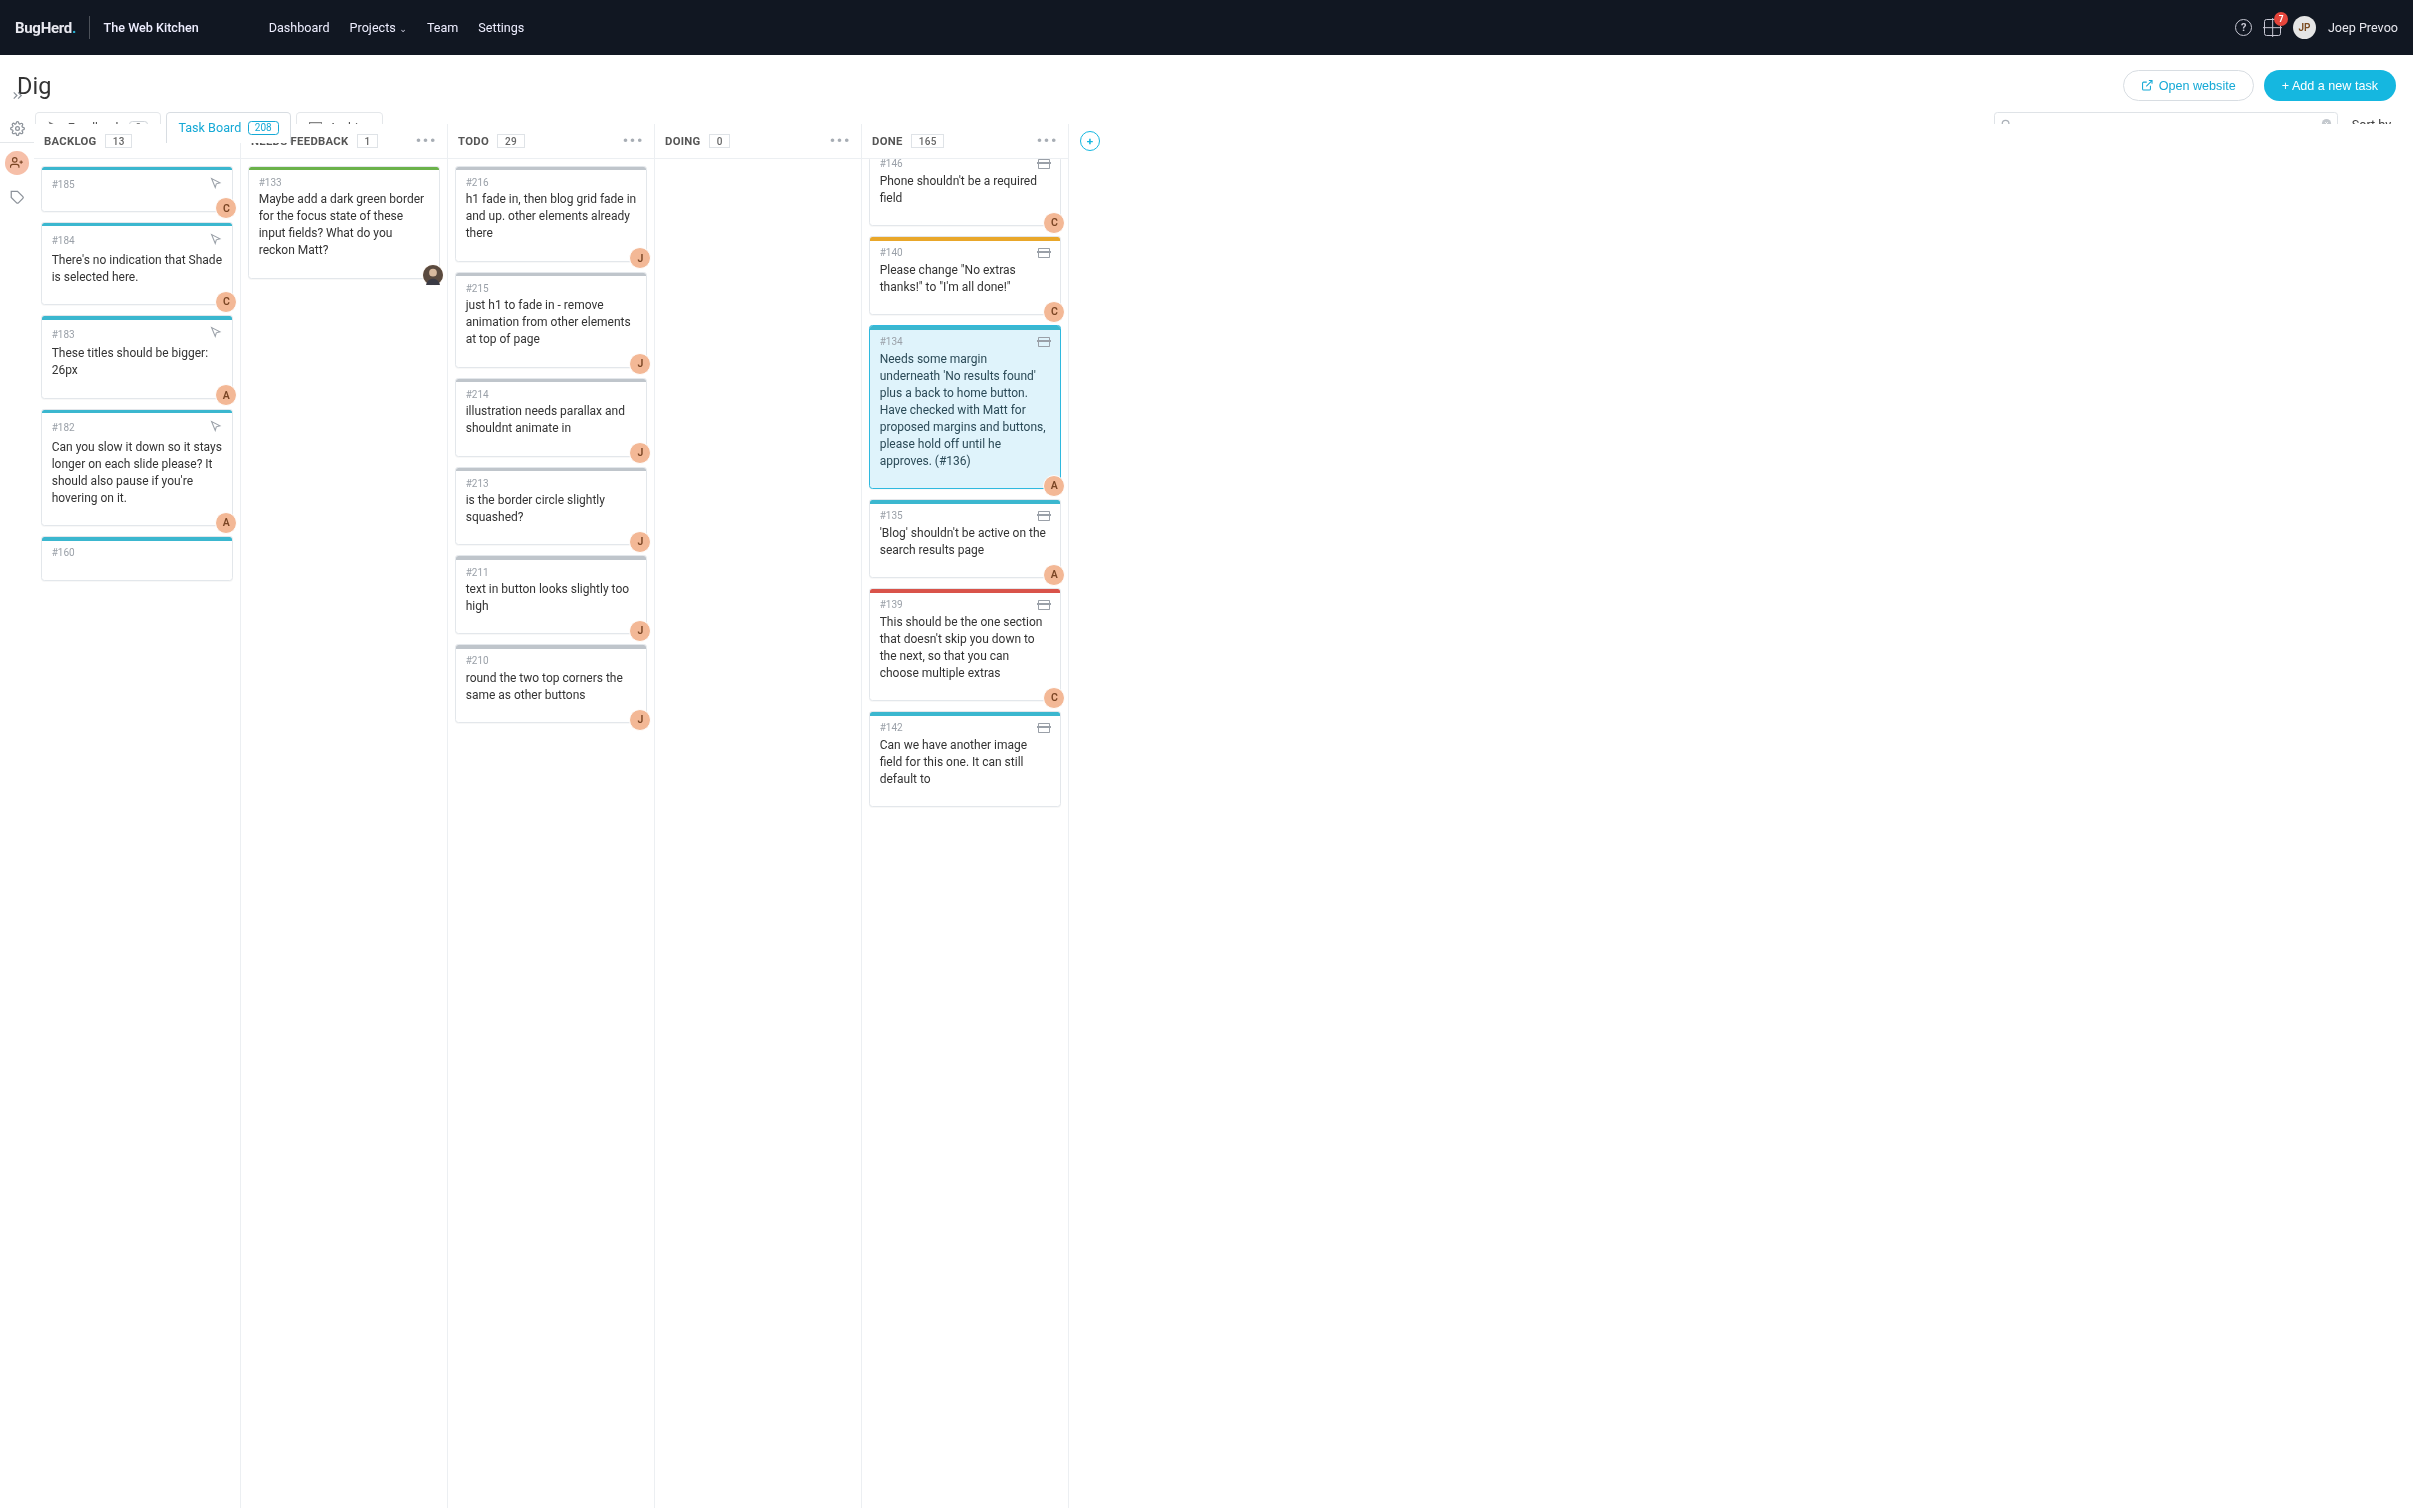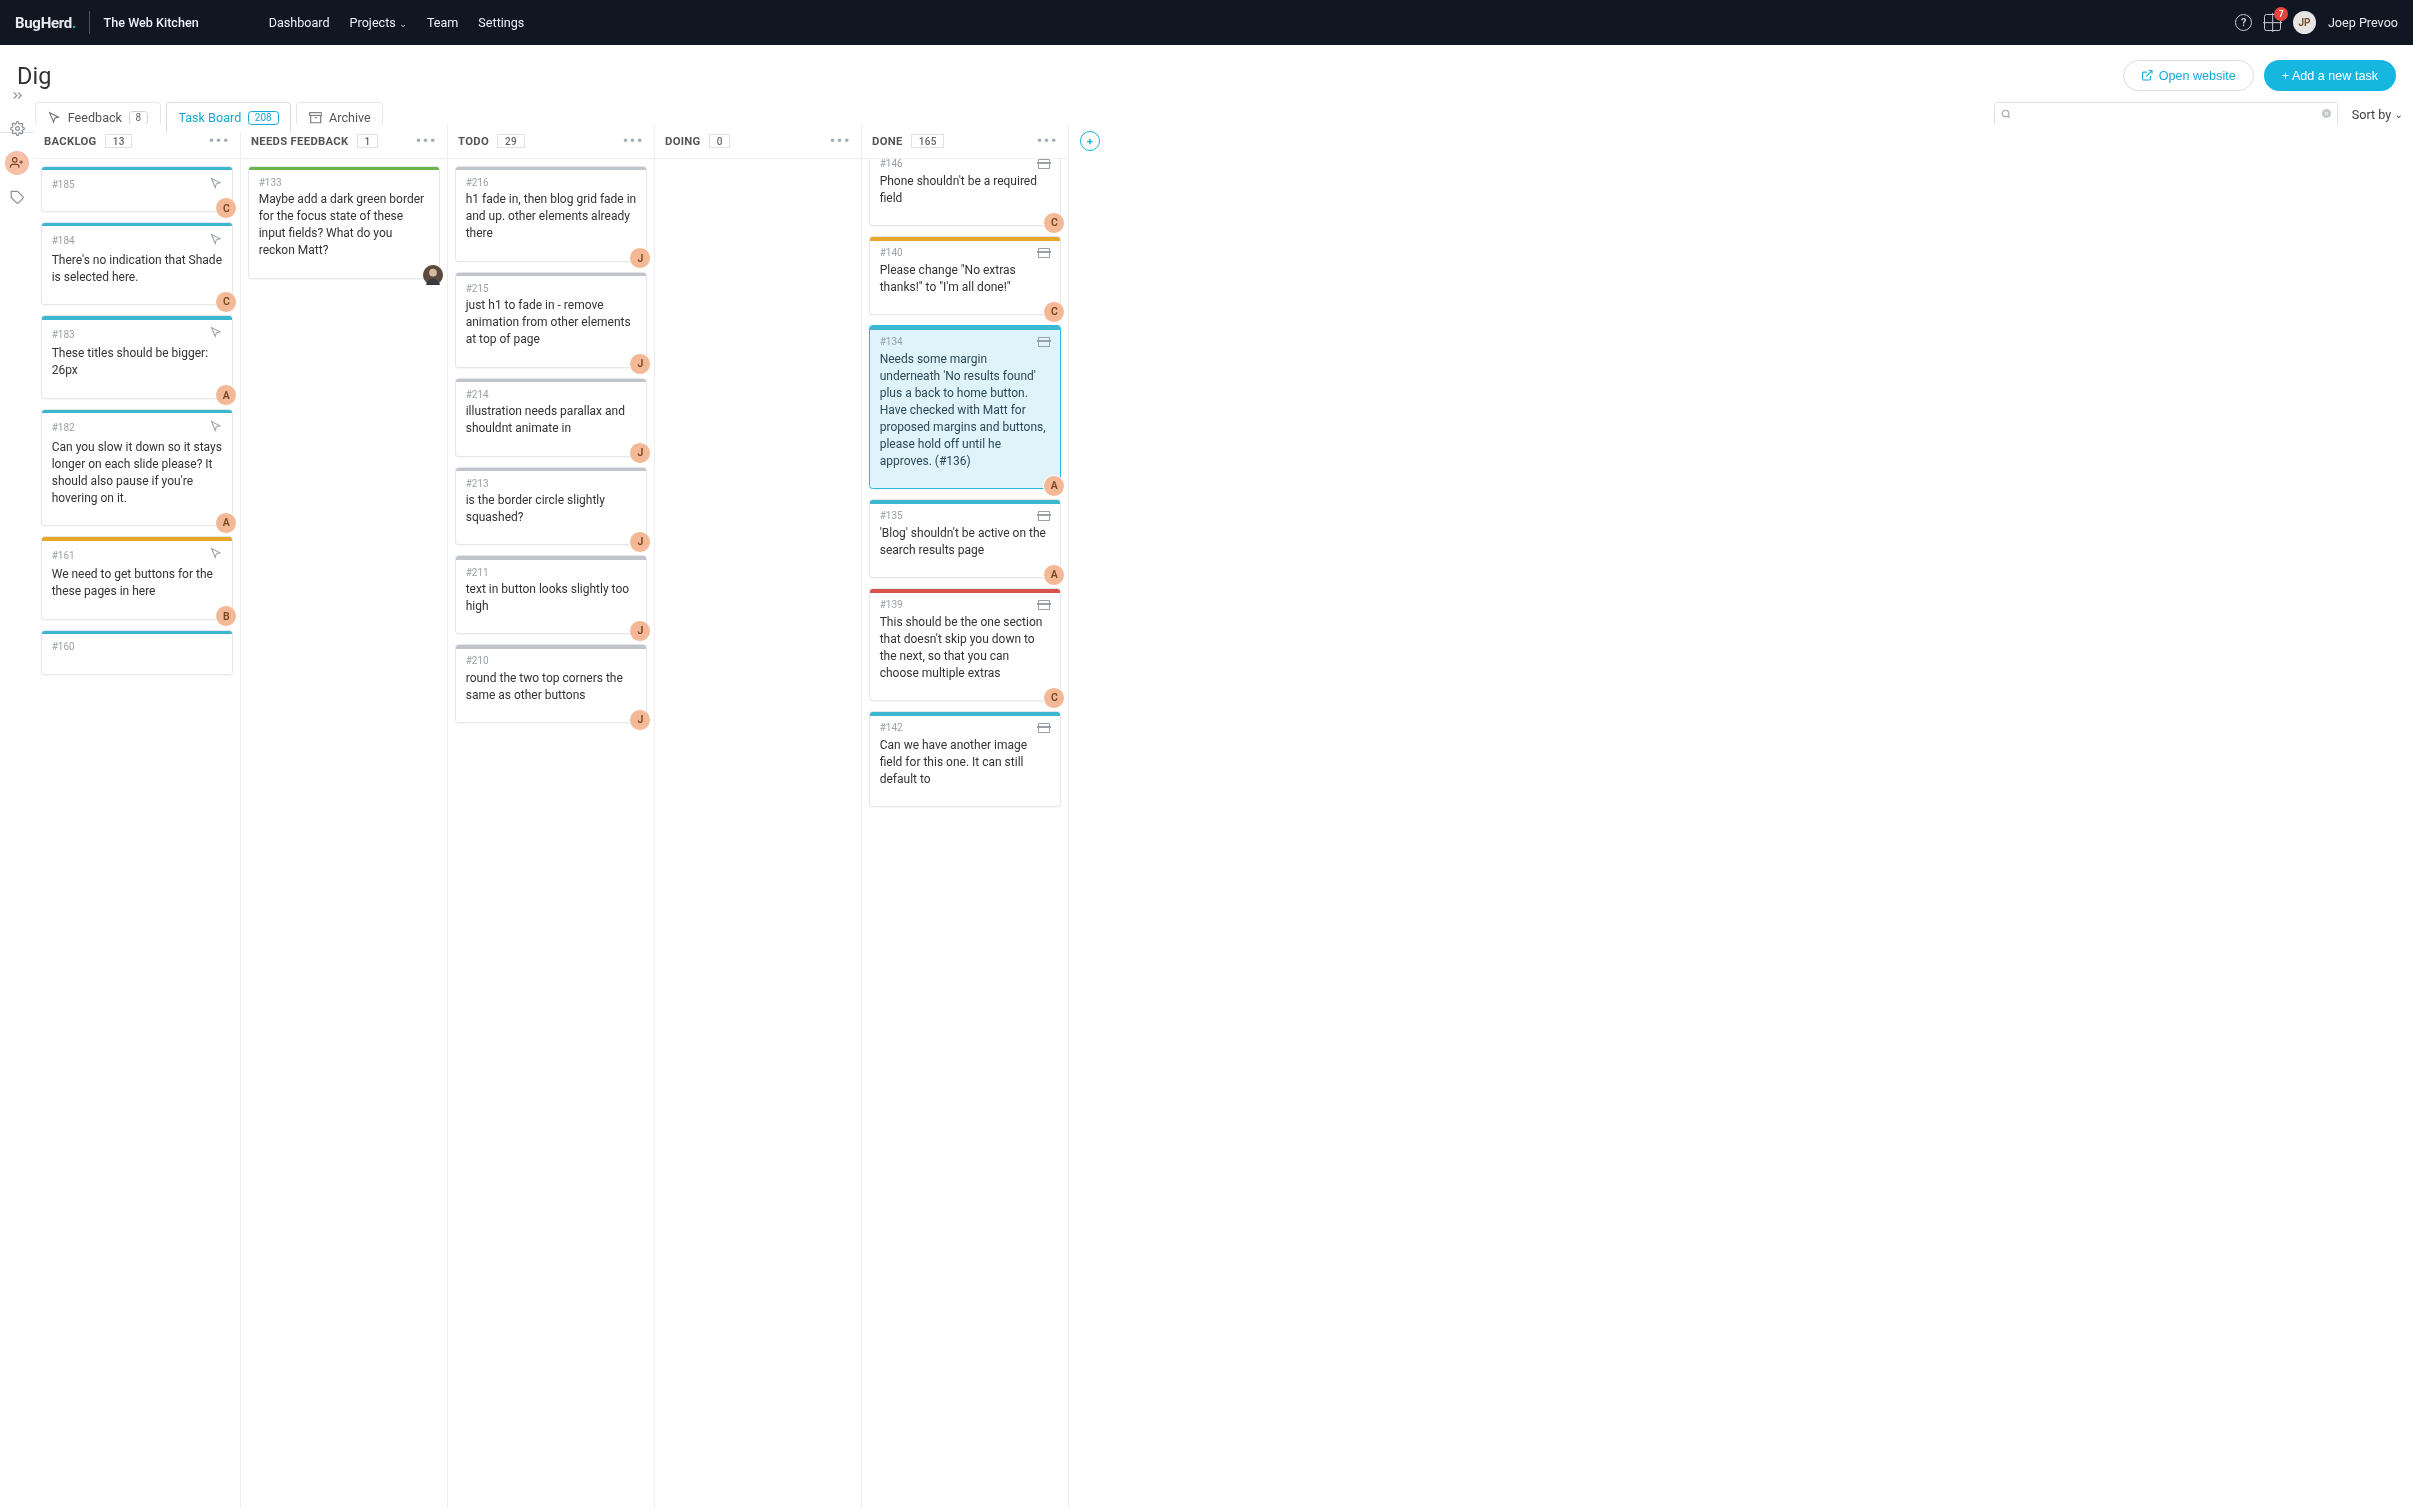--- a/index.html
+++ b/index.html
@@ -7,21 +7,21 @@
     font-family: -apple-system, BlinkMacSystemFont, "Segoe UI", Roboto, Helvetica, Arial, sans-serif;
     background: #fff;
     color: #333;
     font-size: 11.7px;
     overflow: hidden;
   }
 
   
   .topnav {
     background: #111722;
-    height: 45px;
+    height: 55px;
     display: flex;
     align-items: center;
     padding: 0 15px;
     color: #e8e8ef;
   }
   .logo {
     font-weight: 700;
     font-size: 15px;
     letter-spacing: -0.3px;
   }
@@ -374,33 +374,20 @@
             <span class="card-id">#182</span>
             <span class="card-icon cursor-ic"><svg viewBox="0 0 24 24" stroke="#9aa0a8" fill="none" stroke-width="2">
                   <path d="M3 3l7 17 2-7 7-2z"></path>
                 </svg></span>
           </div>
           <div class="card-text">Can you slow it down so it stays longer on each slide please? It should also pause if you're hovering on it.</div>
         </div>
         <div class="assignee av-a">A</div>
       </div>
 
-      <div class="card">
-        <div class="stripe amber"></div>
-        <div class="card-inner">
-          <div class="card-id-row">
-            <span class="card-id">#161</span>
-            <span class="card-icon cursor-ic"><svg viewBox="0 0 24 24" stroke="#9aa0a8" fill="none" stroke-width="2">
-                  <path d="M3 3l7 17 2-7 7-2z"></path>
-                </svg></span>
-          </div>
-          <div class="card-text">We need to get buttons for the these pages in here</div>
-        </div>
-        <div class="assignee av-b">B</div>
-      </div>
 
       <div class="card">
         <div class="stripe teal"></div>
         <div class="card-inner">
           <div class="card-id-row">
             <span class="card-id">#160</span>
           </div>
           <div class="card-text"></div>
         </div>
       </div>

